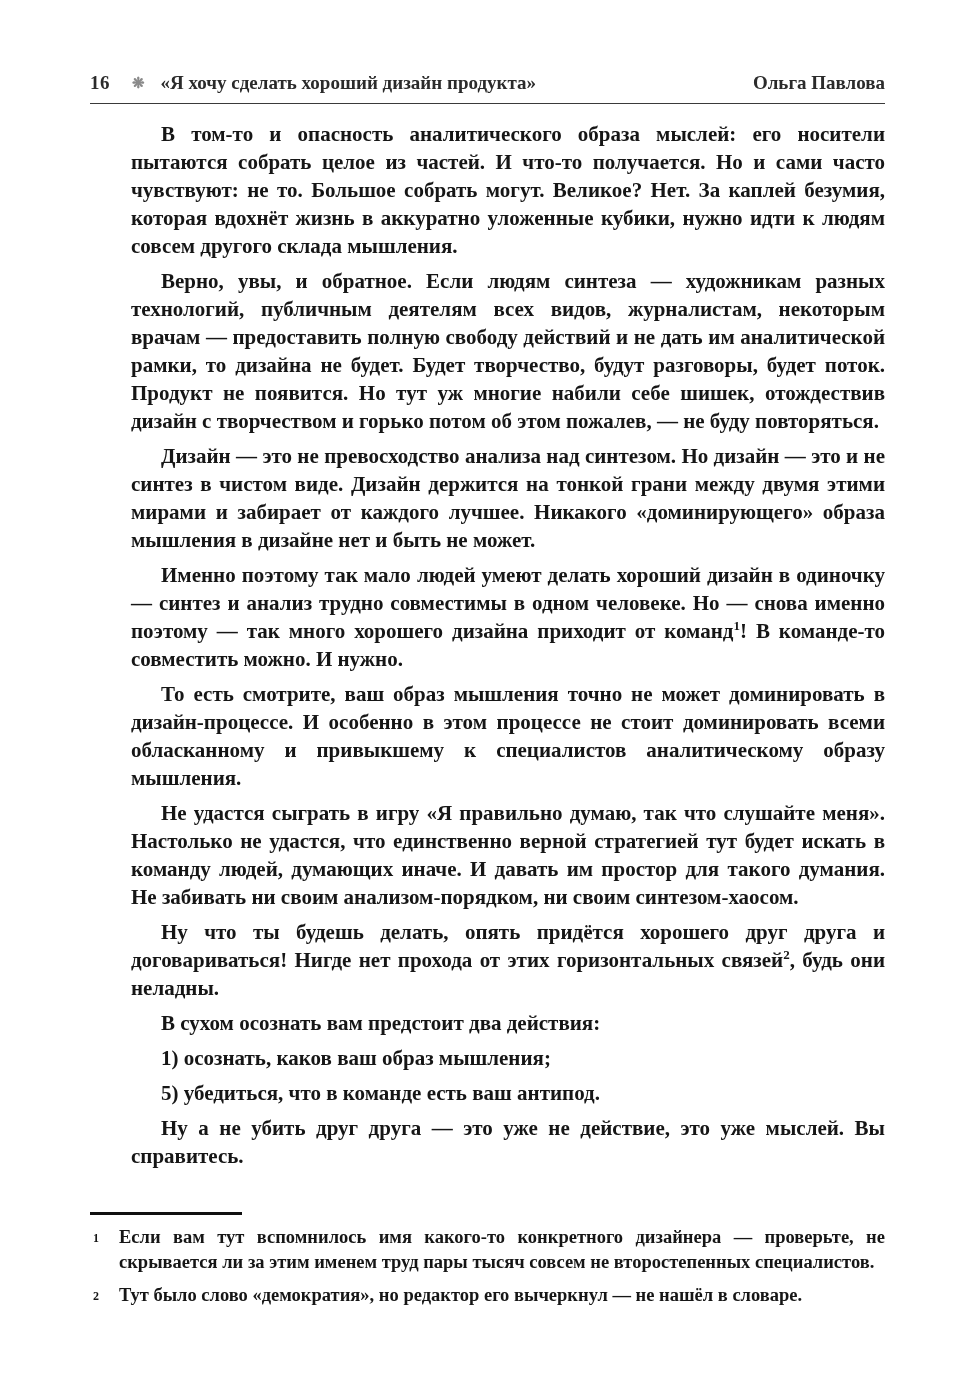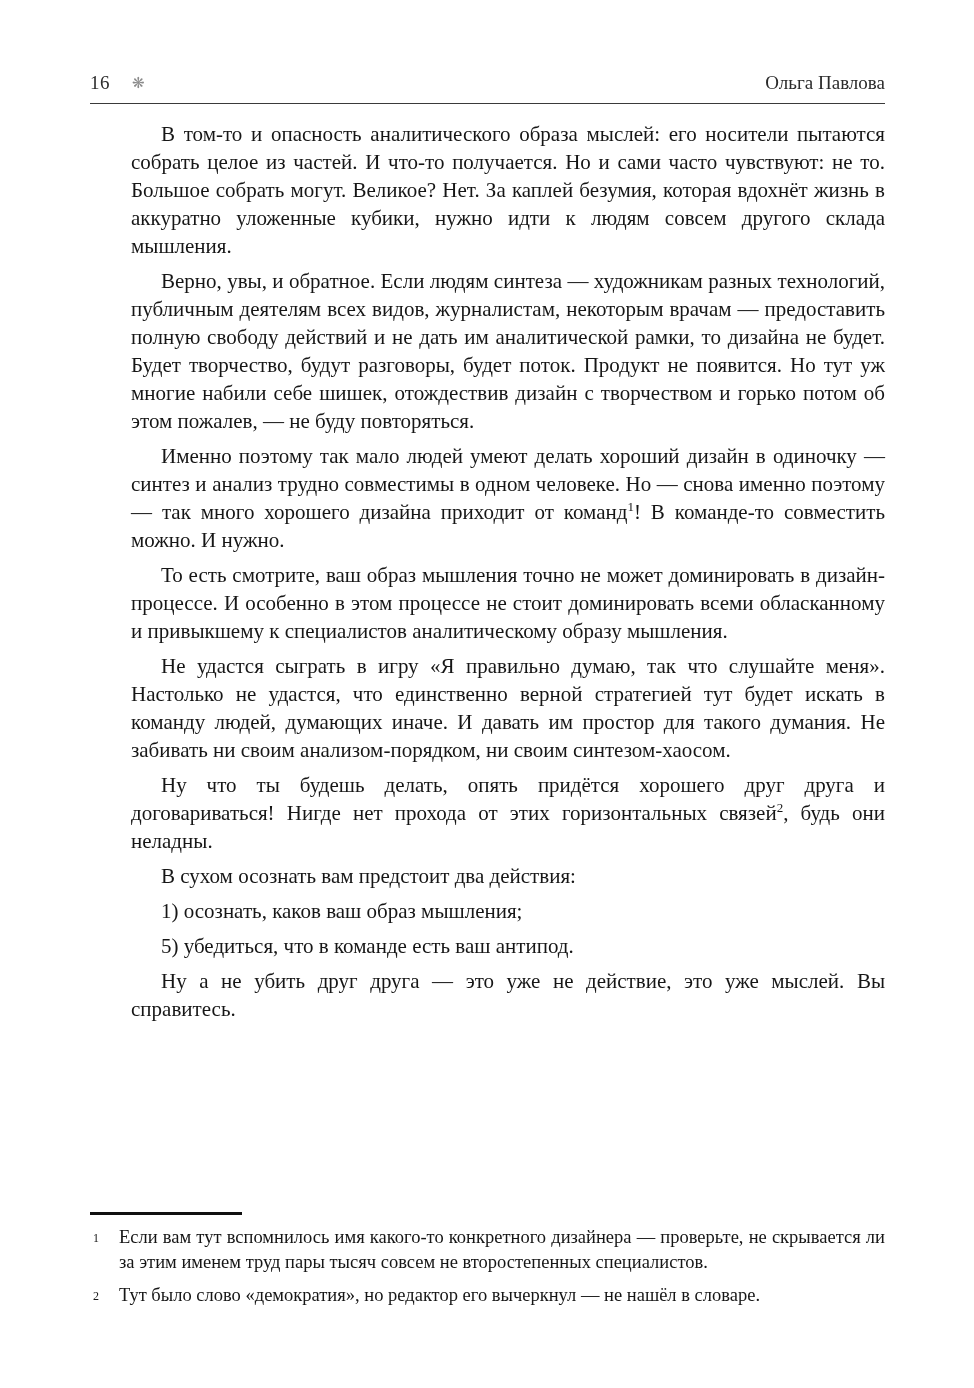--- a/index.html
+++ b/index.html
@@ -9,20 +9,21 @@
     background: #ffffff;
     font-family: "Liberation Serif", "DejaVu Serif", serif;
     color: #161616;
     overflow: hidden;
   }
   .page {
     position: relative;
     width: 974px;
     height: 1388px;
     padding: 72px 89px 0 90px;
+    font-weight: bold;
   }
   
   .page-header {
     display: flex;
     align-items: baseline;
     font-size: 19px;
     color: #2b2b2b;
     padding-bottom: 9px;
     border-bottom: 1.5px solid #3a3a3a;
   }
@@ -82,26 +83,28 @@
   }
 </style>
 </head>
 <body>
 
 <div class="page">
 
   <header class="page-header">
     <span class="page-num">16</span>
     <span class="ornament">❋</span>
+    <span class="book-title">«Я хочу сделать хороший дизайн продукта»</span>
     <span class="author">Ольга Павлова</span>
   </header>
 
   <main class="page-body">
     <p>В том-то и опасность аналитического образа мыслей: его носители пытаются собрать целое из частей. И что-то получается. Но и сами часто чувствуют: не то. Большое собрать могут. Великое? Нет. За каплей безумия, которая вдохнёт жизнь в аккуратно уложенные кубики, нужно идти к людям совсем другого склада мышления.</p>
     <p>Верно, увы, и обратное. Если людям синтеза — художникам разных технологий, публичным деятелям всех видов, журналистам, некоторым врачам — предоставить полную свободу действий и не дать им аналитической рамки, то дизайна не будет. Будет творчество, будут разговоры, будет поток. Продукт не появится. Но тут уж многие набили себе шишек, отождествив дизайн с творчеством и горько потом об этом пожалев, — не буду повторяться.</p>
+    <p>Дизайн — это не превосходство анализа над синтезом. Но дизайн — это и не синтез в чистом виде. Дизайн держится на тонкой грани между двумя этими мирами и забирает от каждого лучшее. Никакого «доминирующего» образа мышления в дизайне нет и быть не может.</p>
     <p><span>Именно поэтому так мало людей умеют делать хороший дизайн в одиночку — синтез и анализ трудно совместимы в одном человеке. Но — снова именно поэтому — так много хорошего дизайна приходит от команд</span><sup class="fn-ref">1</sup><span>! В команде-то совместить можно. И нужно.</span></p>
     <p>То есть смотрите, ваш образ мышления точно не может доминировать в дизайн-процессе. И особенно в этом процессе не стоит доминировать всеми обласканному и привыкшему к специалистов аналитическому образу мышления.</p>
     <p>Не удастся сыграть в игру «Я правильно думаю, так что слушайте меня». Настолько не удастся, что единственно верной стратегией тут будет искать в команду людей, думающих иначе. И давать им простор для такого думания. Не забивать ни своим анализом-порядком, ни своим синтезом-хаосом.</p>
     <p><span>Ну что ты будешь делать, опять придётся хорошего друг друга и договариваться! Нигде нет прохода от этих горизонтальных связей</span><sup class="fn-ref">2</sup><span>, будь они неладны.</span></p>
     <p>В сухом осознать вам предстоит два действия:</p>
     <p class="list-item">1) осознать, каков ваш образ мышления;</p>
     <p class="list-item">5) убедиться, что в команде есть ваш антипод.</p>
     <p>Ну а не убить друг друга — это уже не действие, это уже мыслей. Вы справитесь.</p>
   </main>
 

